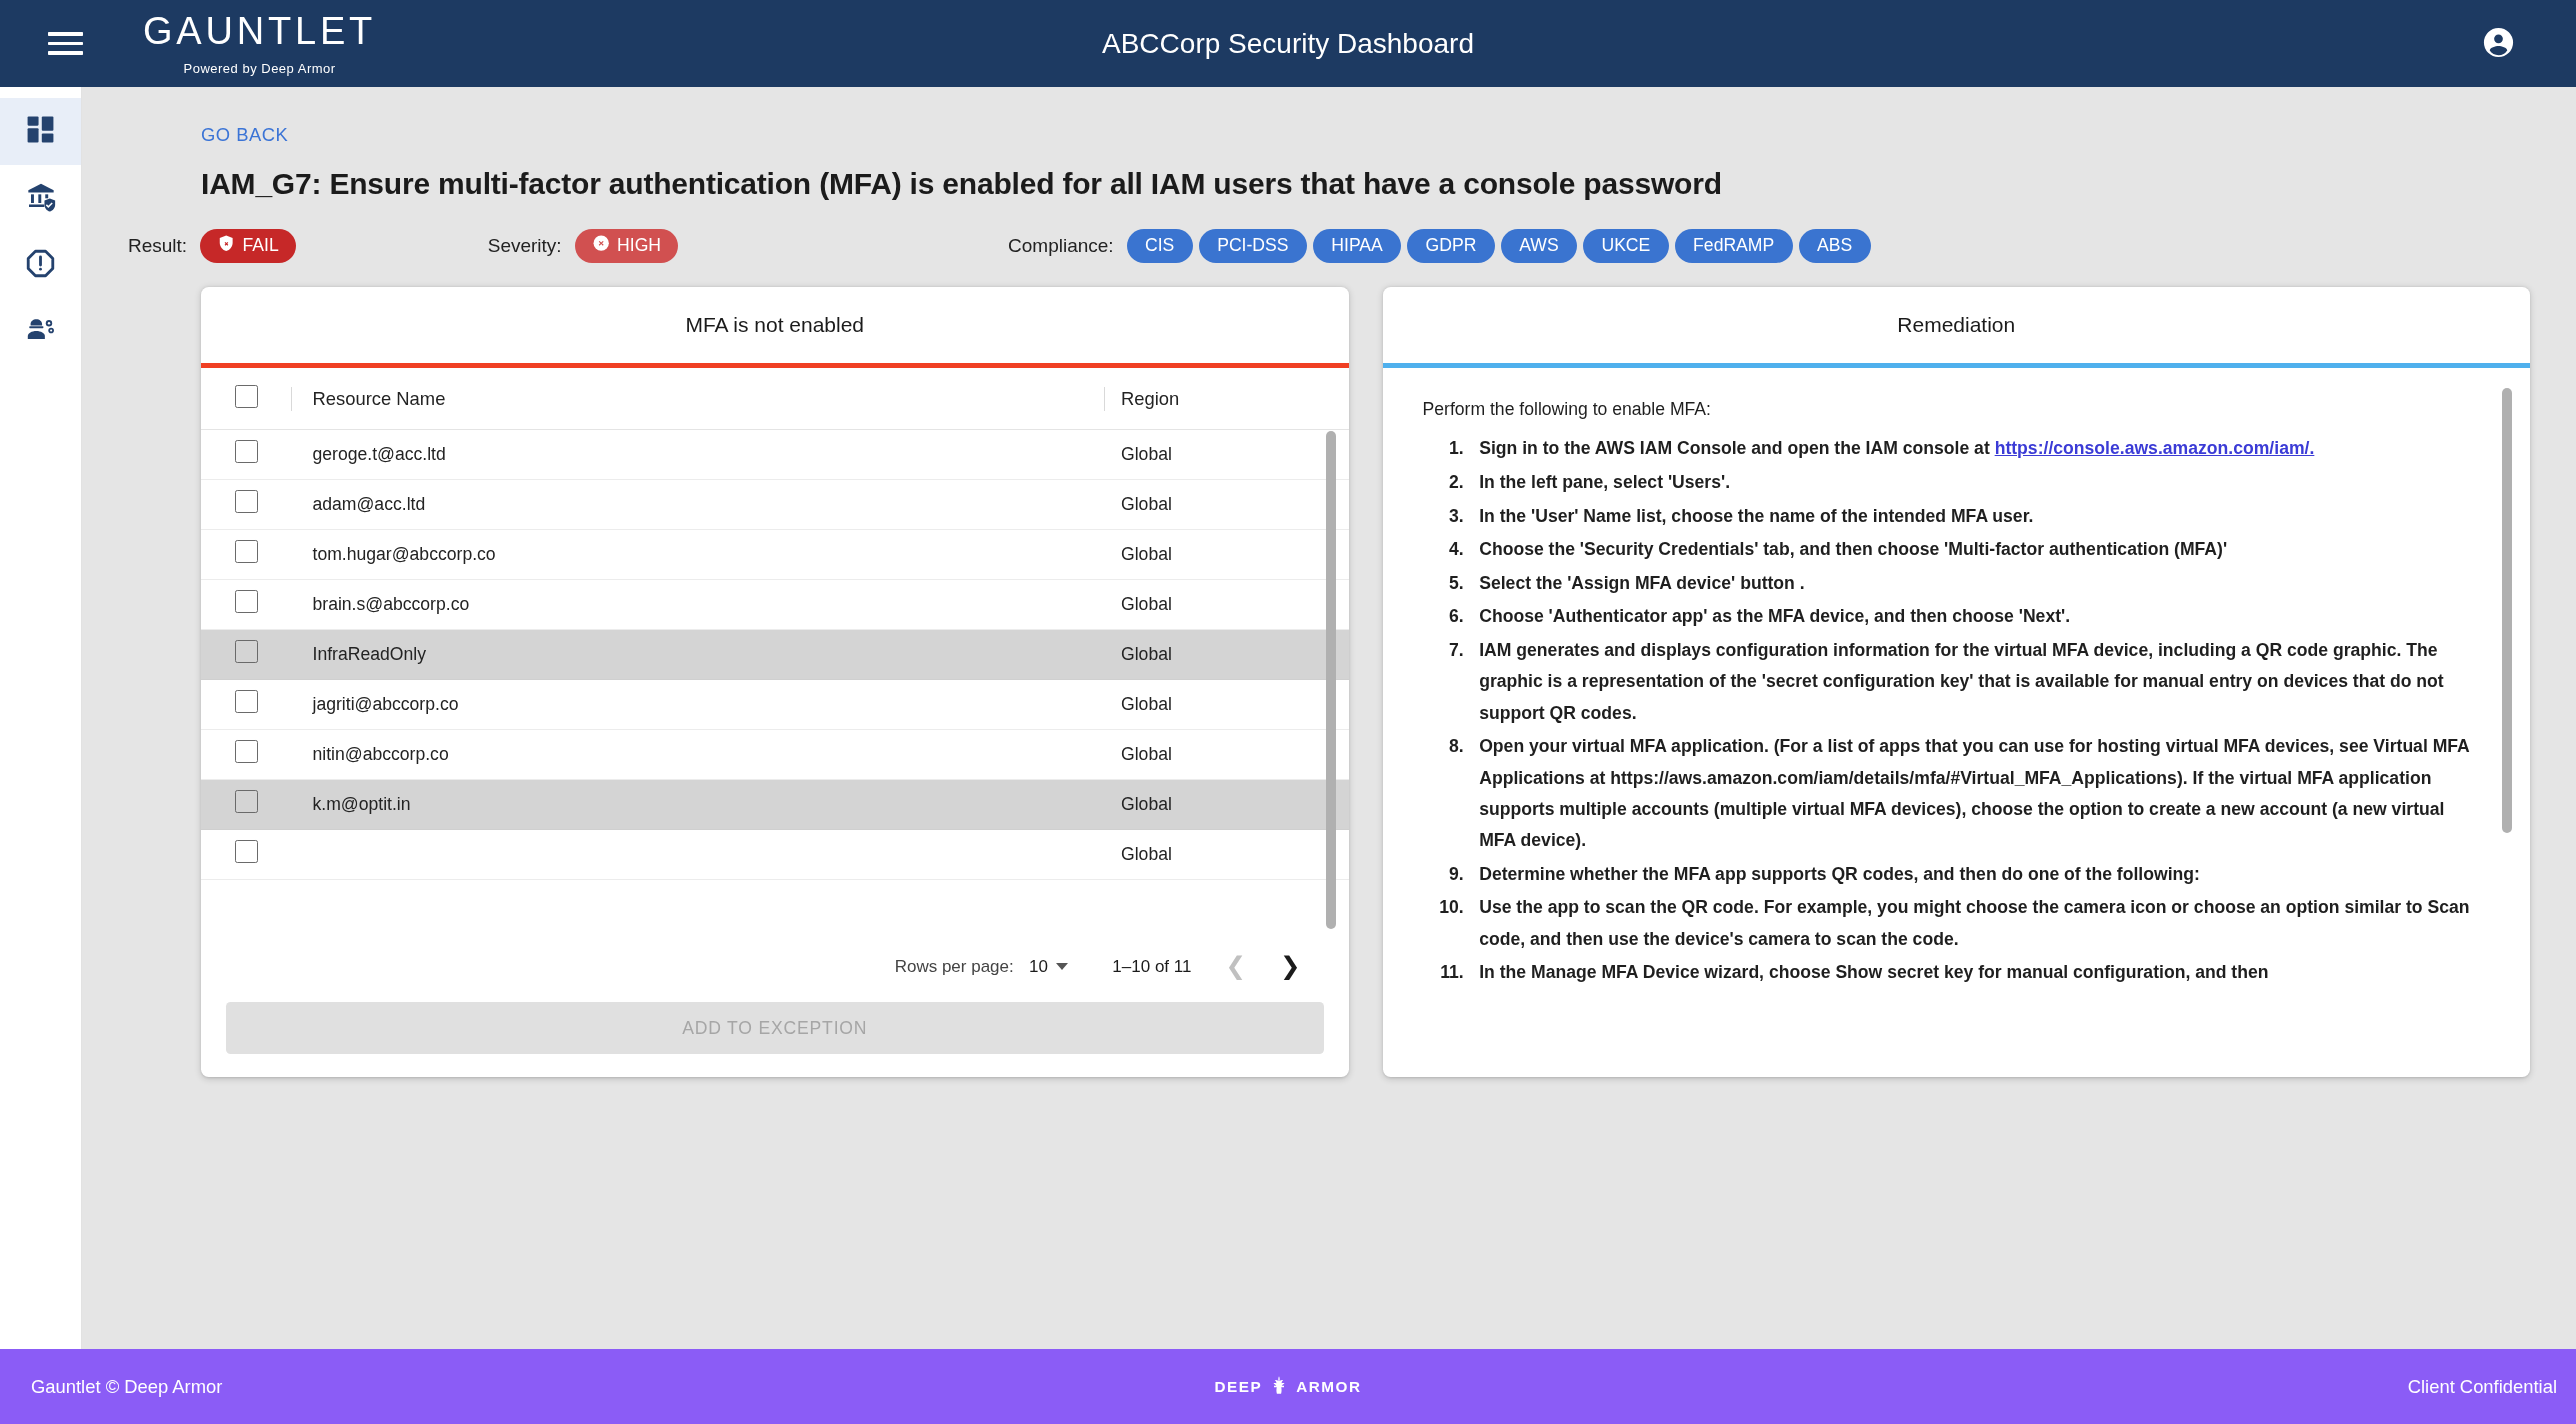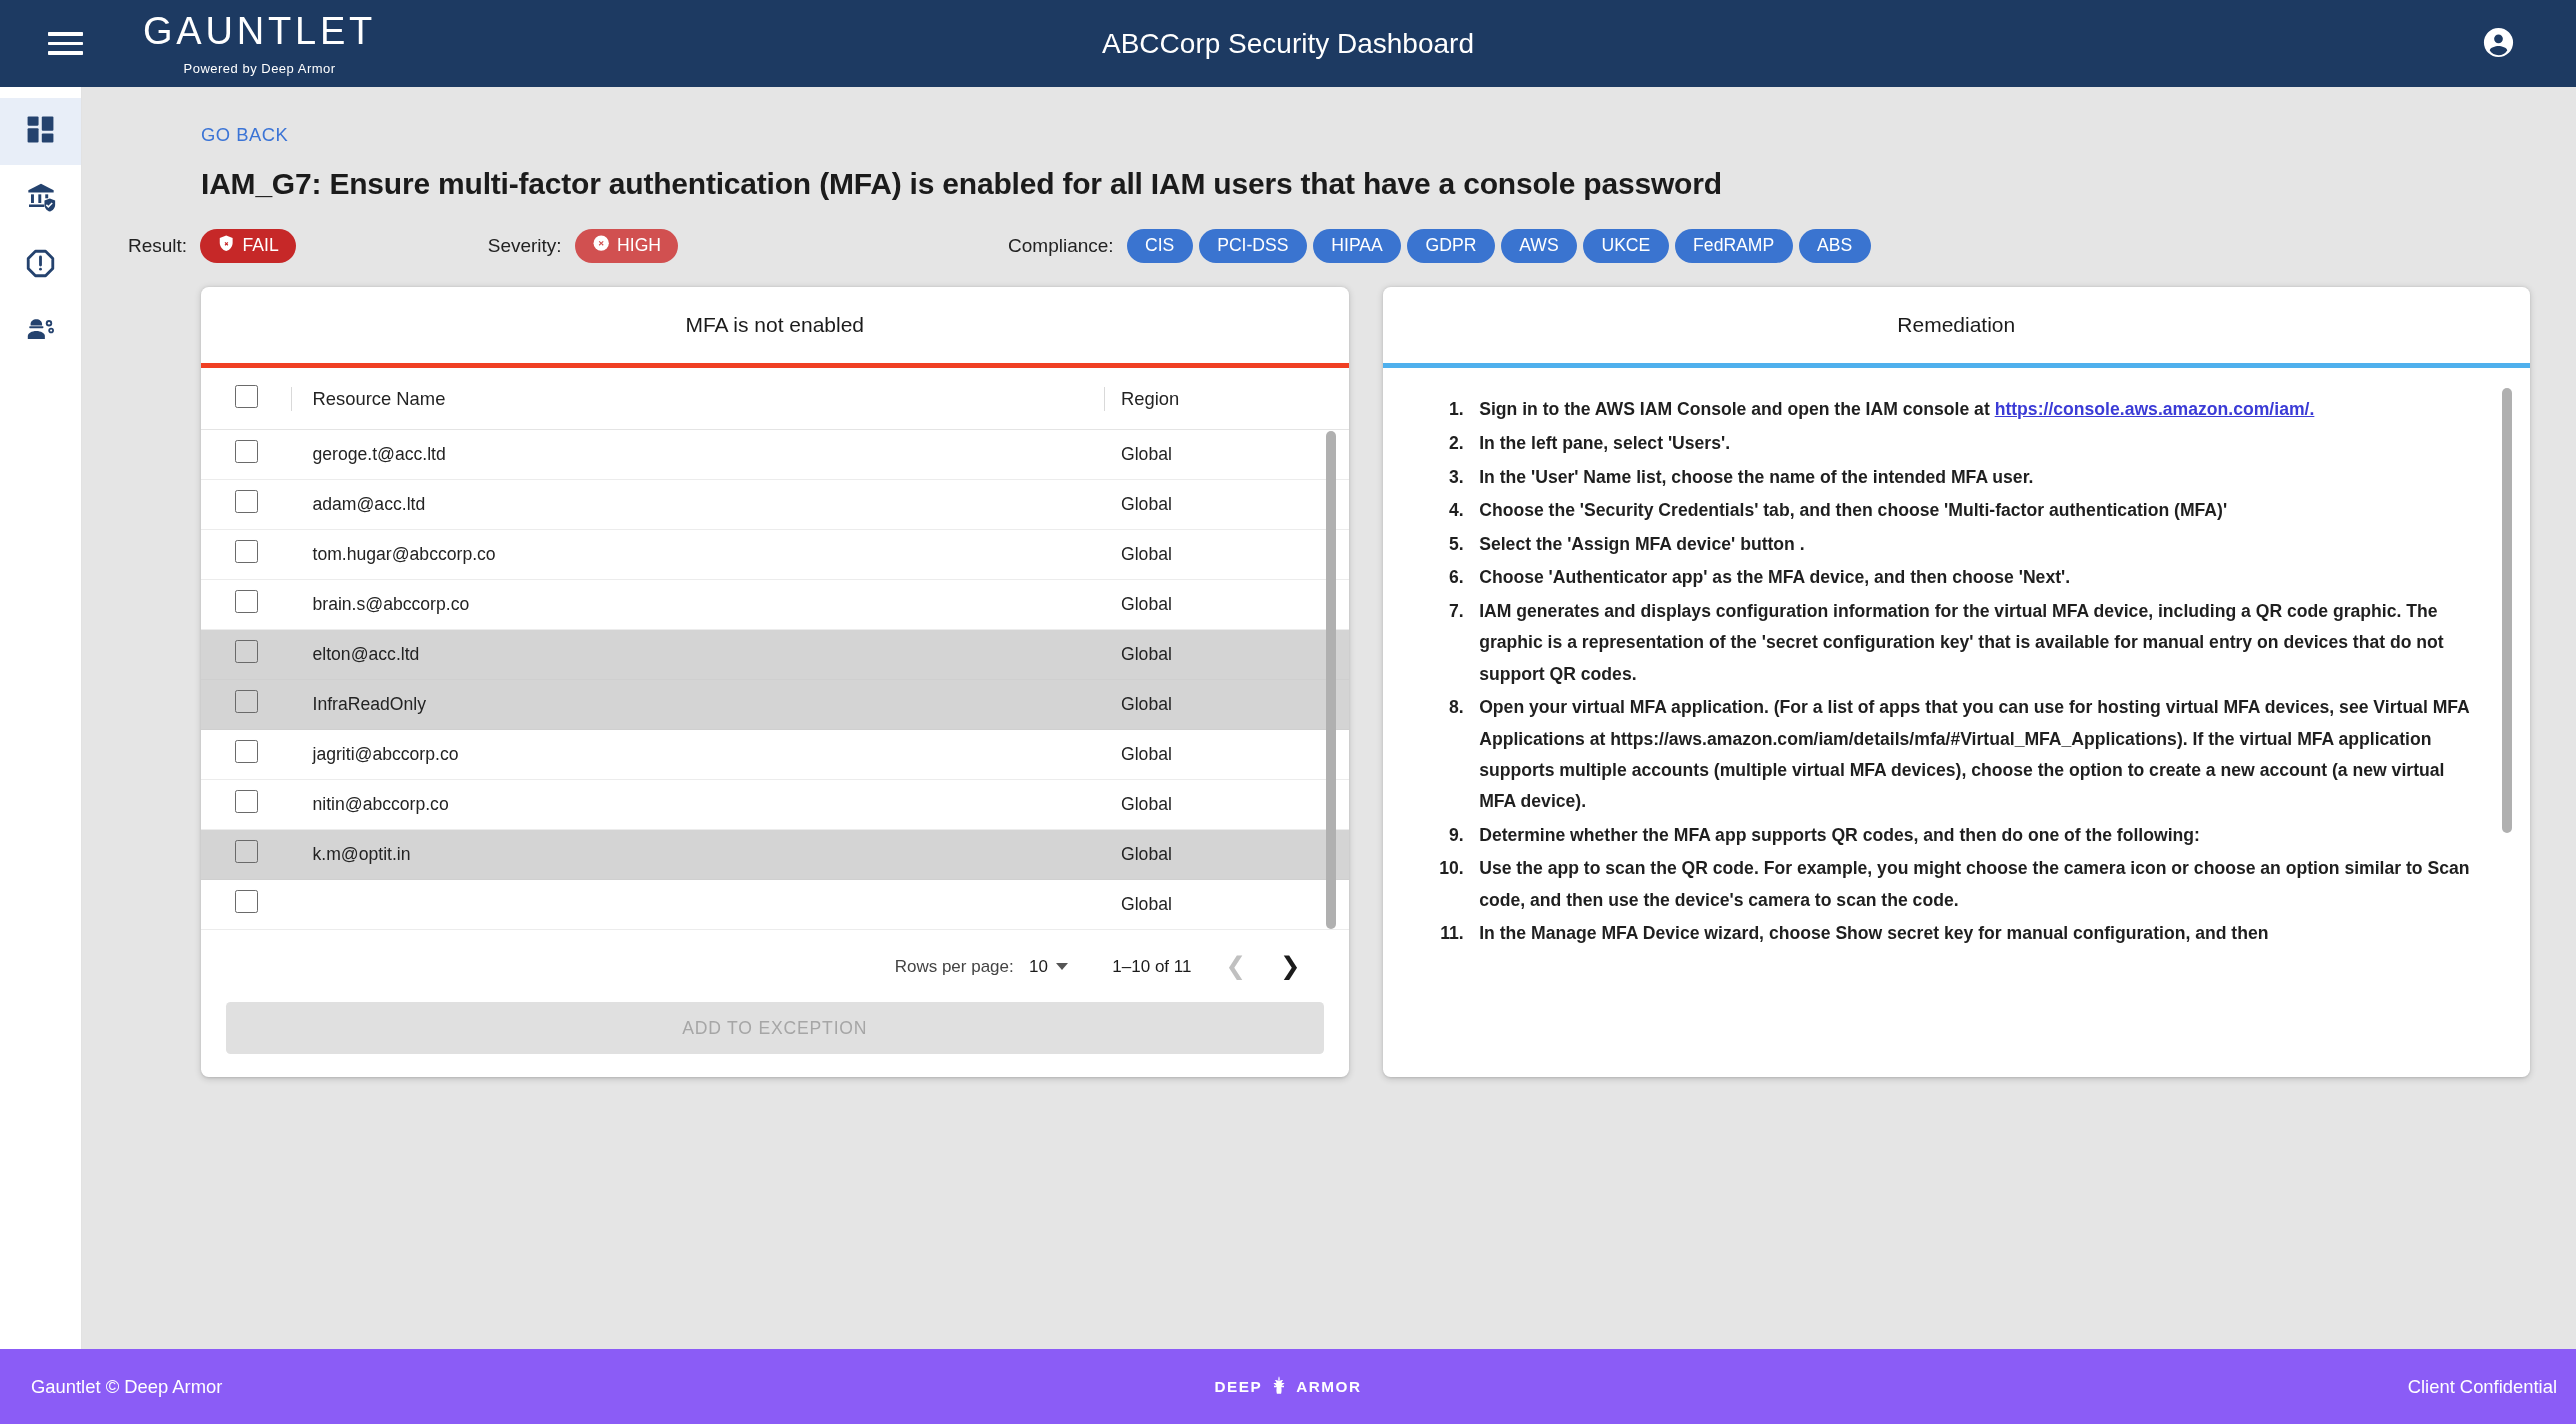--- a/index.html
+++ b/index.html
@@ -346,25 +346,20 @@
                     <td class="name-cell">tom.hugar@abccorp.co</td>
                     <td class="region-cell">Global</td>
                   </tr>
                   <tr>
                     <td class="cb-cell"><span class="cb"></span></td>
                     <td class="name-cell">brain.s@abccorp.co</td>
                     <td class="region-cell">Global</td>
                   </tr>
                   <tr class="alt">
                     <td class="cb-cell"><span class="cb"></span></td>
-                    <td class="name-cell">elton@acc.ltd</td>
-                    <td class="region-cell">Global</td>
-                  </tr>
-                  <tr class="alt">
-                    <td class="cb-cell"><span class="cb"></span></td>
                     <td class="name-cell">InfraReadOnly</td>
                     <td class="region-cell">Global</td>
                   </tr>
                   <tr>
                     <td class="cb-cell"><span class="cb"></span></td>
                     <td class="name-cell">jagriti@abccorp.co</td>
                     <td class="region-cell">Global</td>
                   </tr>
                   <tr>
                     <td class="cb-cell"><span class="cb"></span></td>
@@ -398,20 +393,21 @@
             <span class="pager-btn pager-next">❯</span>
           </div>
 
           <button class="exception-btn">ADD TO EXCEPTION</button>
         </div>
 
         <div class="card card-right">
           <div class="card-head">Remediation</div>
           <div class="accent accent-blue"></div>
           <div class="rem-body">
+            <div class="rem-intro">Perform the following to enable MFA:</div>
             <ol class="rem-list">
               <li>
                 <span>Sign in to the AWS IAM Console and open the IAM console at </span>
                 <a class="rem-link">https://console.aws.amazon.com/iam/.</a>
               </li>
               <li>In the left pane, select 'Users'.</li>
               <li>In the 'User' Name list, choose the name of the intended MFA user.</li>
               <li>Choose the 'Security Credentials' tab, and then choose 'Multi-factor authentication (MFA)'</li>
               <li>Select the 'Assign MFA device' button .</li>
               <li>Choose 'Authenticator app' as the MFA device, and then choose 'Next'.</li>

